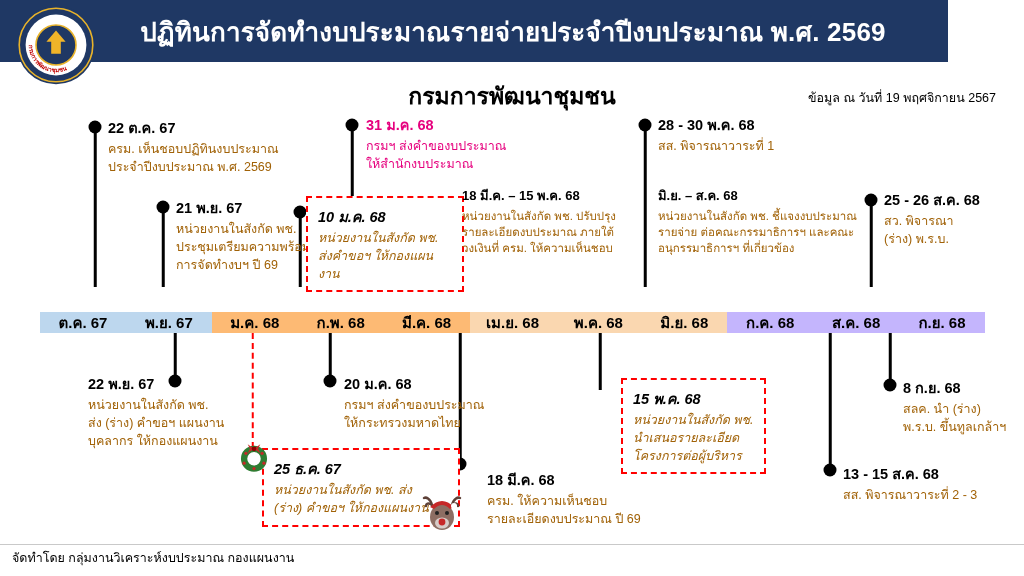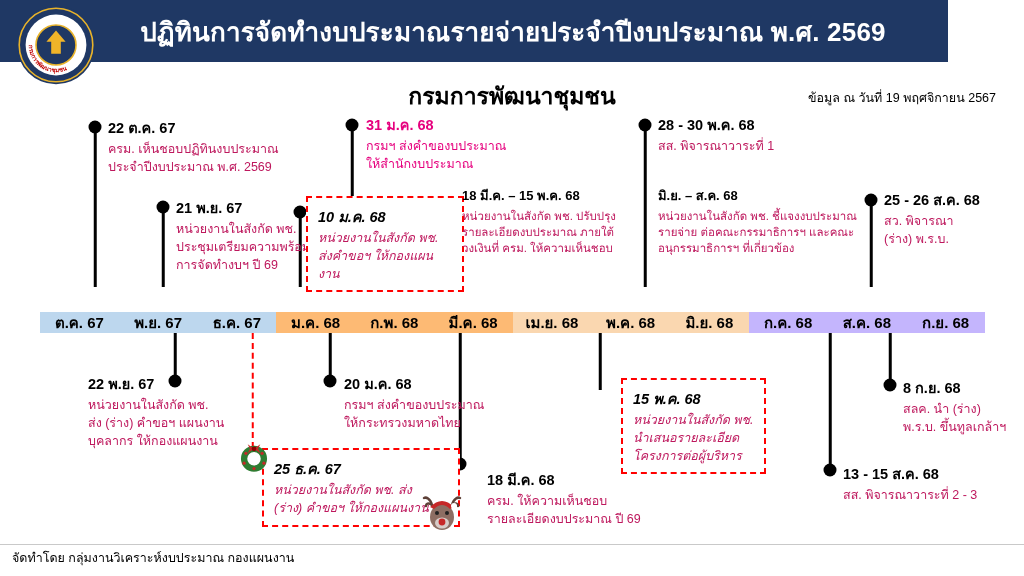--- a/index.html
+++ b/index.html
@@ -28,21 +28,21 @@
 
   
   .ln  { position:absolute; width:2.5px; background:#000; transform:translateX(-50%); z-index:1; }
   .ln.red-dash { background:none; border-left:2.5px dashed #FF0000; }
   .dot { position:absolute; width:13px; height:13px; background:#000; border-radius:50%;
          transform:translate(-50%,-50%); z-index:3; }
 
   
   .ev { position:absolute; z-index:4; }
   .ev .date { font-size:14.5px; font-weight:bold; color:#000; margin-bottom:2px; }
-  .ev .desc { font-size:12.5px; line-height:1.42; color:#be185d; white-space:pre-line; }
+  .ev .desc { font-size:12.5px; line-height:1.42; color:#a16207; white-space:pre-line; }
   .ev.sm .date { font-size:13px; }
   .ev.sm .desc { font-size:11.5px; line-height:1.4; }
   .ev.pink .date, .ev.pink .desc { color:#E6007E; }
   .ev.red-box { border:2px dashed #FF0000; background:#ffffff; padding:7px 10px;font-style:italic; }
 
   .deco { position:absolute; z-index:6; }
 
   .footer-rule { position:absolute; left:0; right:0; bottom:31px; border-top:1px solid #c9c9c9; }
   .footer { position:absolute; left:12px; bottom:8px; font-size:12.5px; color:#000; }
 </style>
@@ -70,21 +70,20 @@
       </text>
     </svg>
   </div>
 
   <div class="subtitle">กรมการพัฒนาชุมชน</div>
   <div class="data-note">ข้อมูล ณ วันที่ 19 พฤศจิกายน 2567</div>
 
   <div class="timeline">
     <div class="month q-blue">ต.ค. 67</div>
     <div class="month q-blue">พ.ย. 67</div>
-    <div class="month q-blue">ธ.ค. 67</div>
     <div class="month q-green">ม.ค. 68</div>
     <div class="month q-green">ก.พ. 68</div>
     <div class="month q-green">มี.ค. 68</div>
     <div class="month q-orange">เม.ย. 68</div>
     <div class="month q-orange">พ.ค. 68</div>
     <div class="month q-orange">มิ.ย. 68</div>
     <div class="month q-yellow">ก.ค. 68</div>
     <div class="month q-yellow">ส.ค. 68</div>
     <div class="month q-yellow">ก.ย. 68</div>
   </div>

